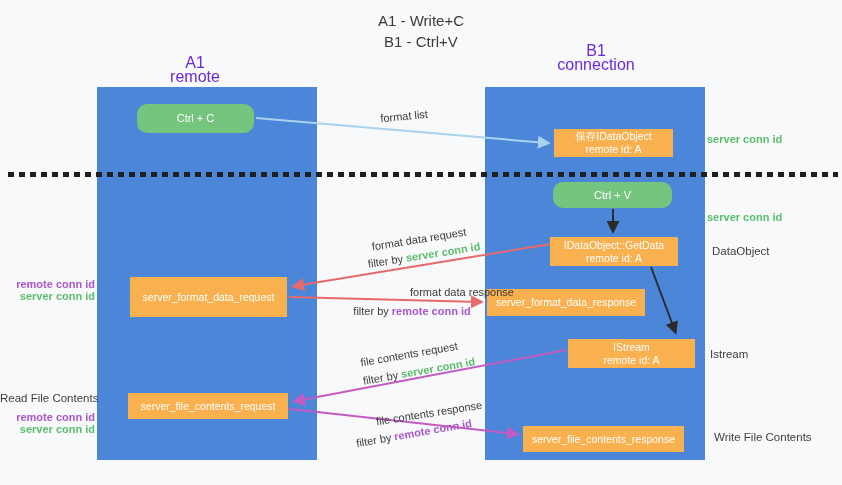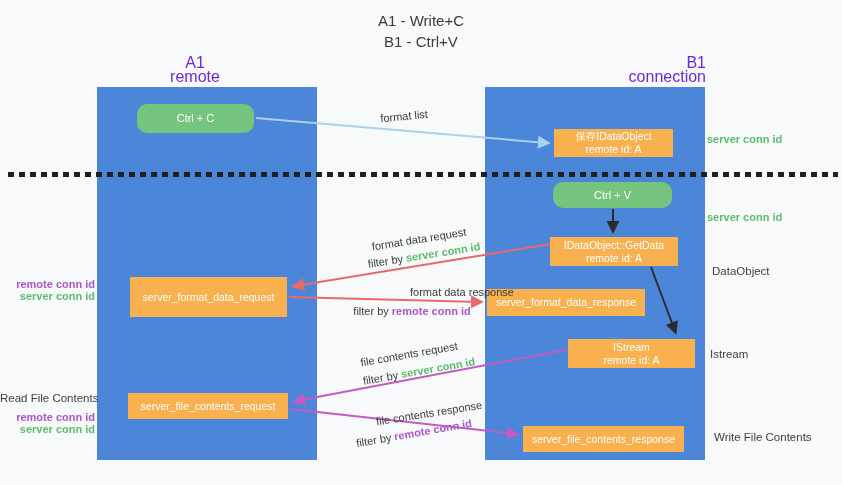--- a/index.html
+++ b/index.html
@@ -47,21 +47,21 @@
 
   <div class="title">
     <div>A1 - Write+C</div>
     <div>B1 - Ctrl+V</div>
   </div>
 
   <div class="lifeline-header" style="left:85px;top:56px;">
     <div>A1</div>
     <div>remote</div>
   </div>
-  <div class="lifeline-header" style="left:486px;top:56px;text-align:right;">
+  <div class="lifeline-header" style="left:486px;top:44px;">
     <div>B1</div>
     <div>connection</div>
   </div>
 
   <div class="lifeline" style="left:97px;"></div>
   <div class="lifeline" style="left:485px;"></div>
 
   <div class="sep"></div>
 
   <svg class="arrows" width="842" height="485" viewBox="0 0 842 485">
@@ -144,21 +144,21 @@
     <span>filter by </span><span class="green-id">server conn id</span>
   </div>
 
   <div class="arrow-label rot-9" style="left:429px;top:413px;">file contents response</div>
   <div class="arrow-label rot-10" style="left:414px;top:433px;">
     <span>filter by </span><span class="purple-id">remote conn id</span>
   </div>
 
   <div class="side-id green-id" style="left:707px;top:133px;">server conn id</div>
   <div class="side-id green-id" style="left:707px;top:211px;">server conn id</div>
-  <div class="side-label" style="left:712px;top:245px;margin-top:20px;">DataObject</div>
+  <div class="side-label" style="left:712px;top:245px;">DataObject</div>
   <div class="side-label" style="left:710px;top:348px;">Istream</div>
   <div class="side-label" style="left:714px;top:431px;">Write File Contents</div>
 
   <div class="left-stack" style="left:0;top:278px;">
     <div class="purple-id">remote conn id</div>
     <div class="green-id">server conn id</div>
   </div>
 
   <div class="left-plain" style="left:0;top:392px;">Read File Contents</div>
 

